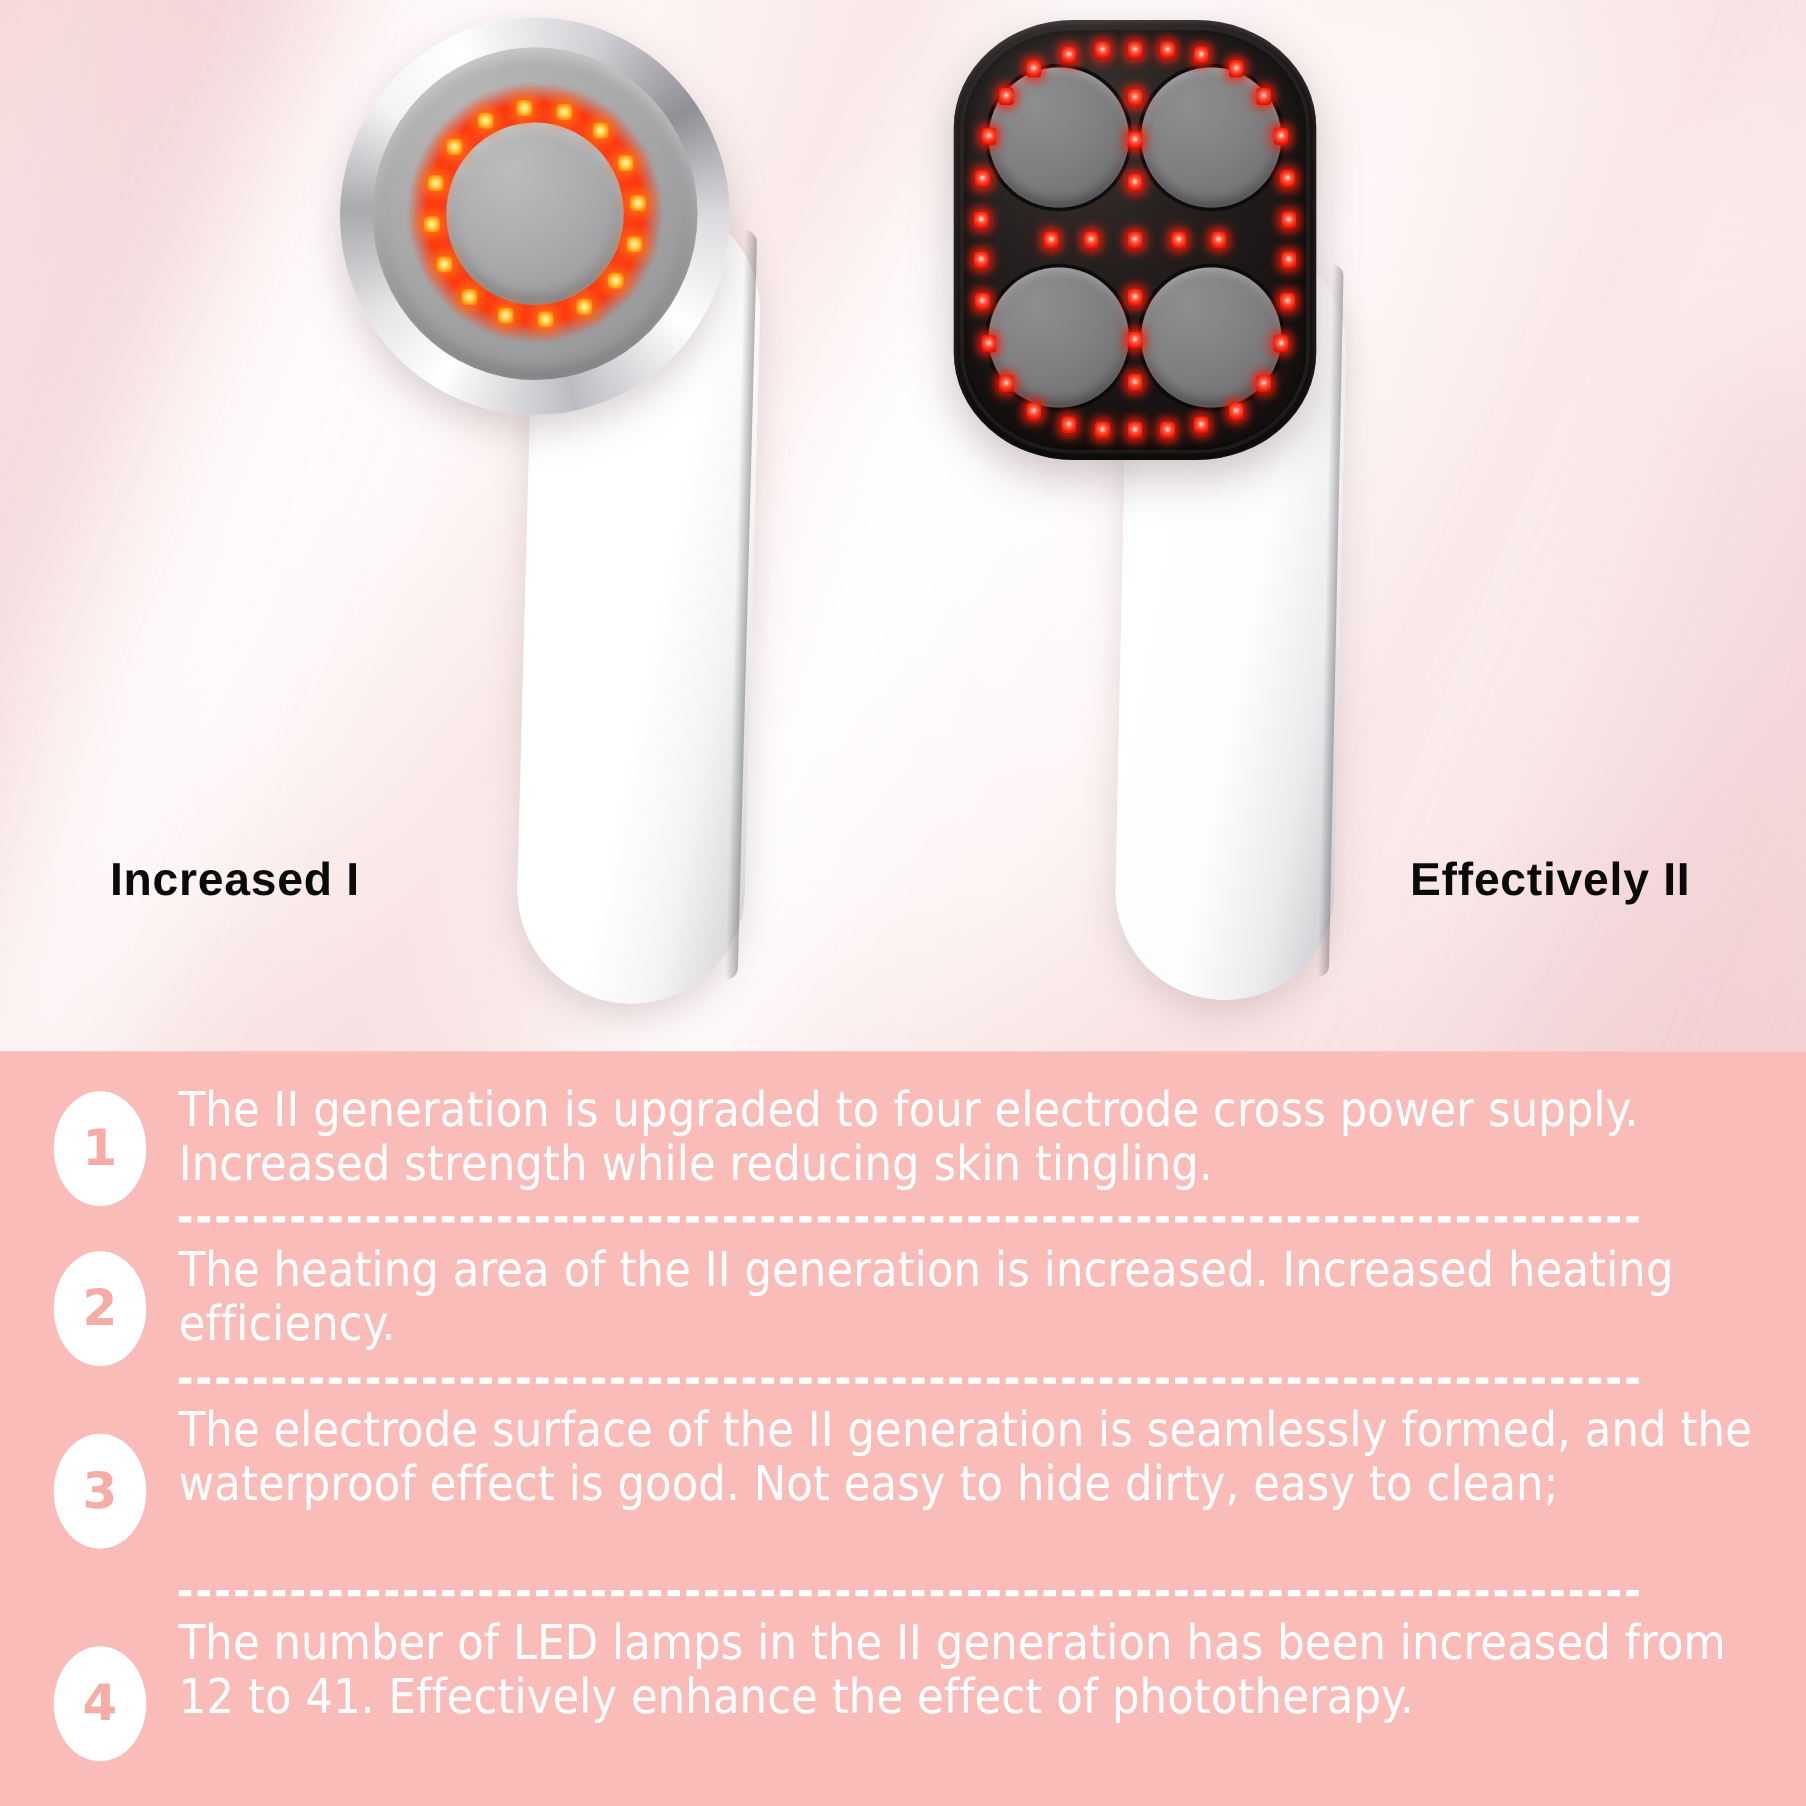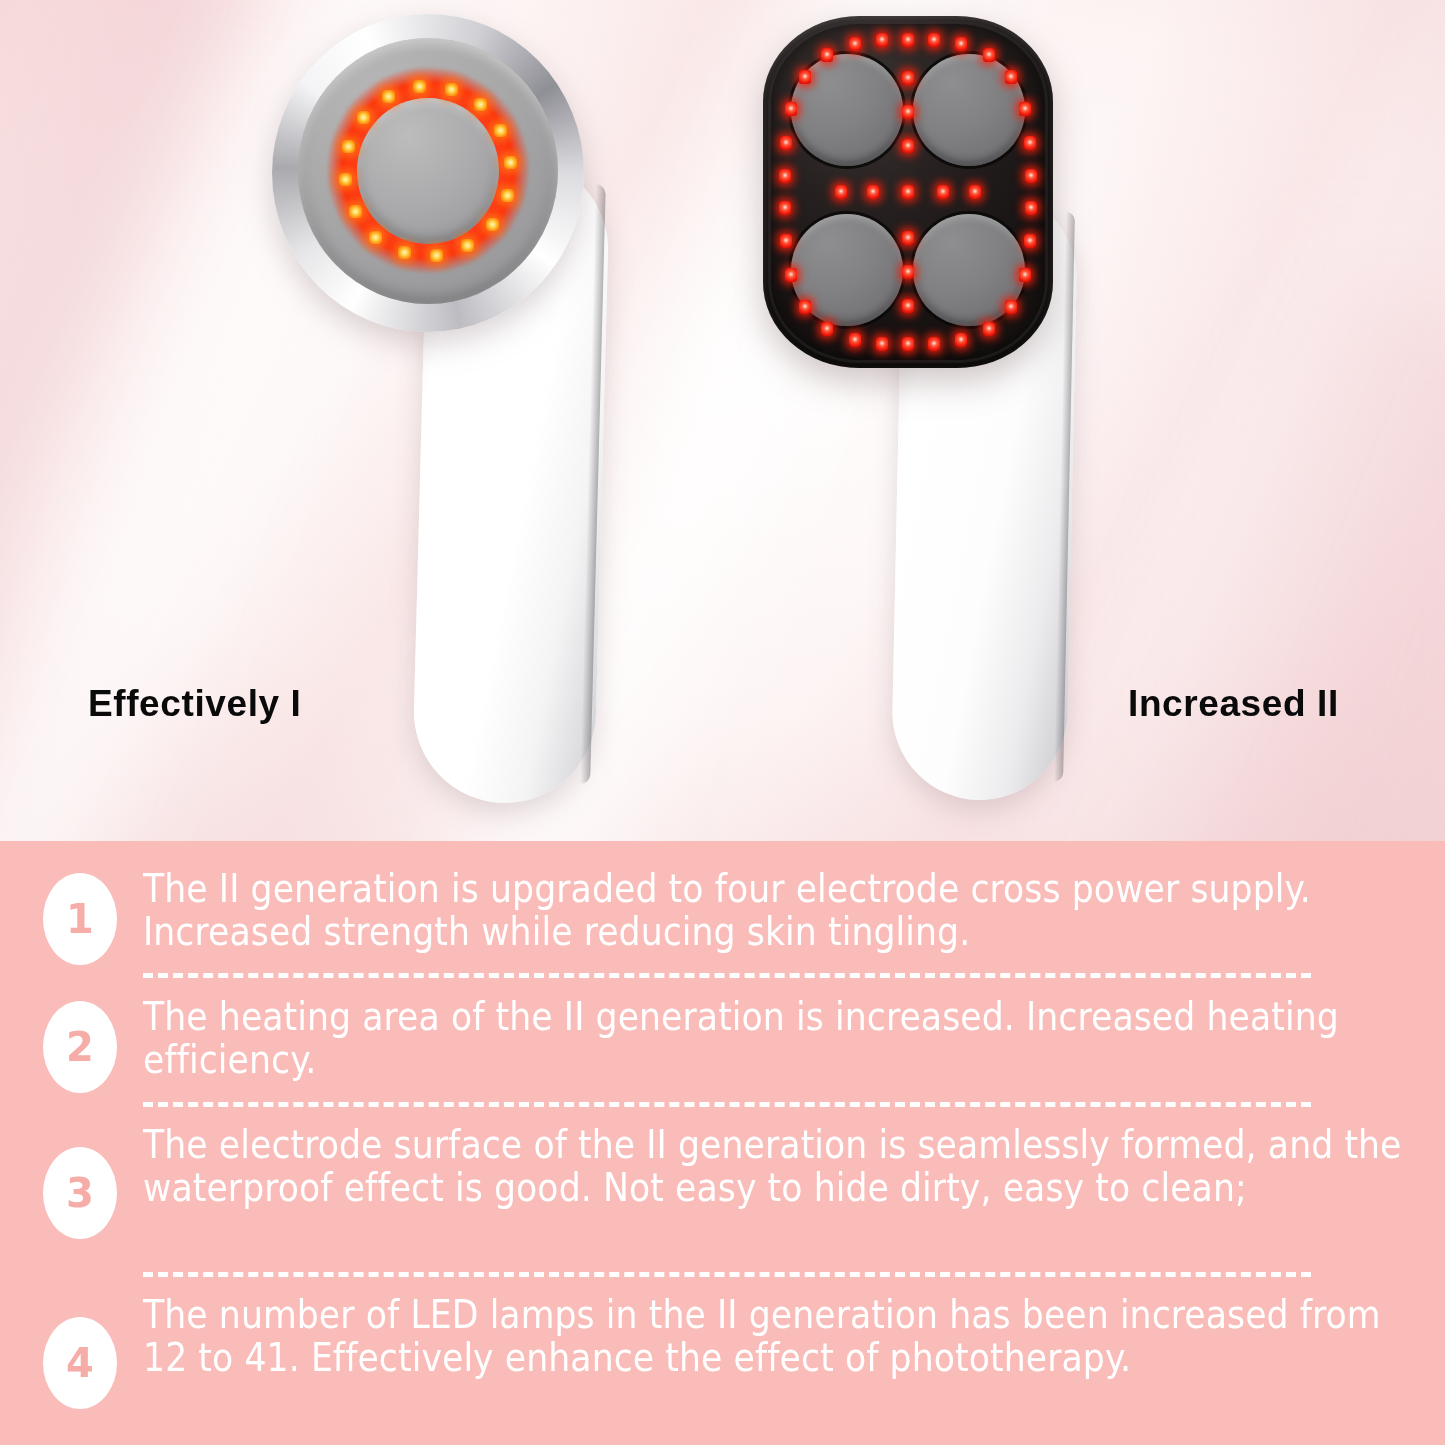--- a/index.html
+++ b/index.html
@@ -246,22 +246,22 @@
             <div class="led2" style="left: 145px; top: 290px;"></div>
             <div class="led2" style="left: 78px; top: 176px;"></div>
             <div class="led2" style="left: 110px; top: 176px;"></div>
             <div class="led2" style="left: 145px; top: 176px;"></div>
             <div class="led2" style="left: 180px; top: 176px;"></div>
             <div class="led2" style="left: 212px; top: 176px;"></div>
           </div>
       </div>
     </div>
 
-    <div class="gen-label gen1-label">Effectively  I</div>
-    <div class="gen-label gen2-label">Increased  II</div>
+    <div class="gen-label gen1-label">Increased  I</div>
+    <div class="gen-label gen2-label">Effectively  II</div>
   </div>
 
   <div class="panel">
 
     <div class="feat" style="top:26px;">
       <div class="badge" style="top:6px;">1</div>
       <div class="feat-text" style="top:0px;">The  II  generation is upgraded to four electrode cross power supply. Increased strength while reducing skin tingling.</div>
     </div>
     <div class="divider" style="top:132px;"></div>
 

